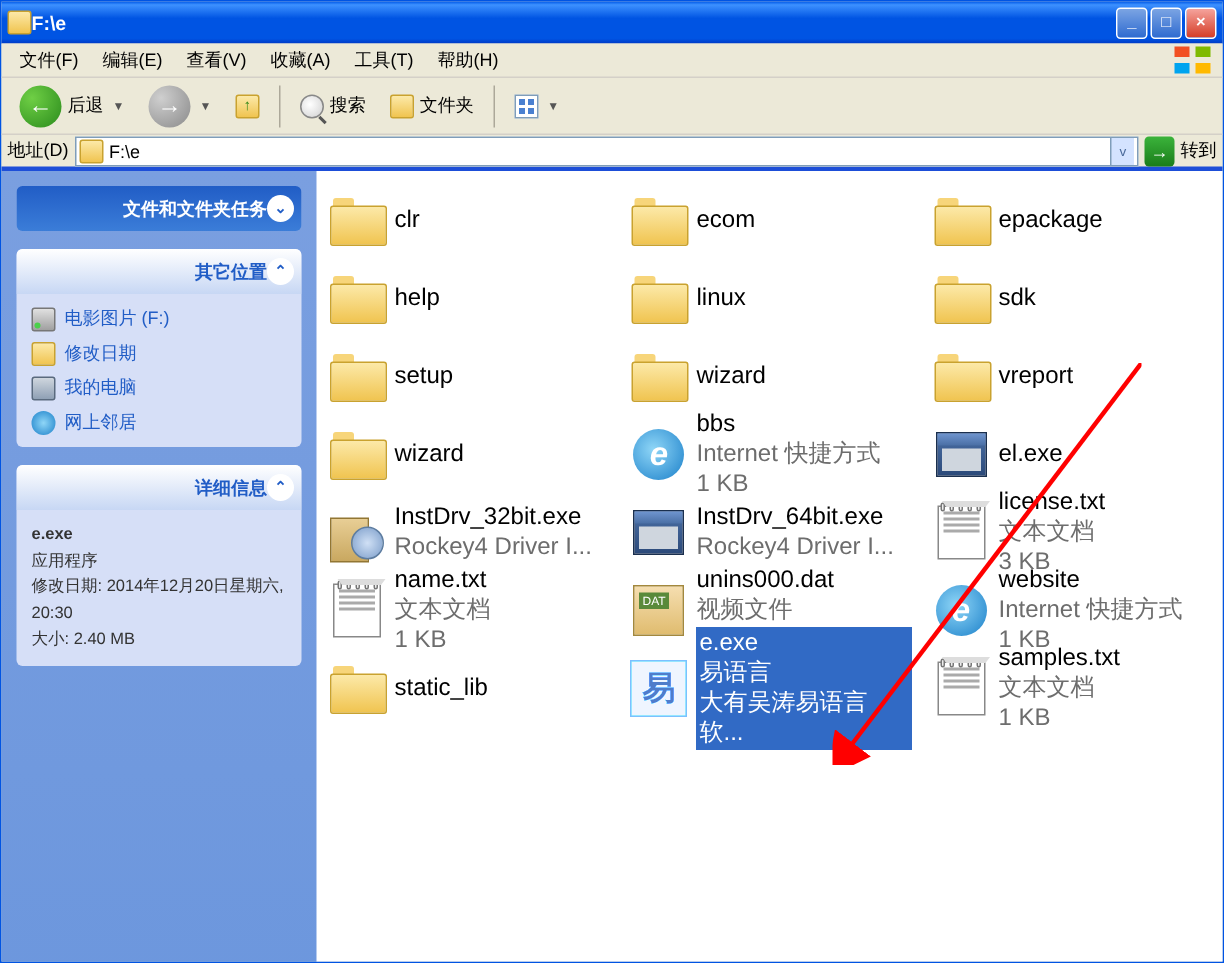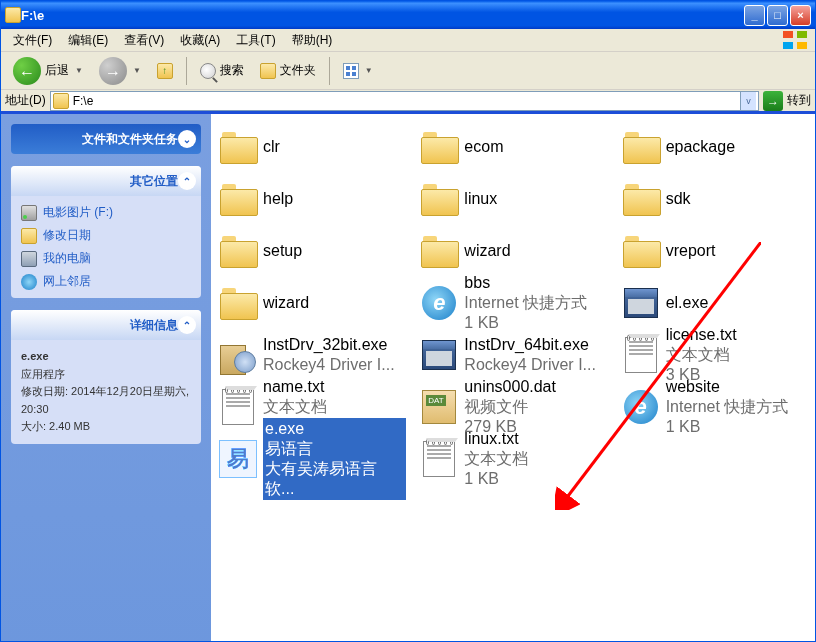--- a/index.html
+++ b/index.html
@@ -388,20 +388,28 @@
           <div class="item">
             <div class="ic">
               <div class="ico-ie"></div>
             </div>
             <div class="txt">
               <div class="l1">website</div>
               <div class="l2">Internet 快捷方式</div>
               <div class="l3">1 KB</div>
             </div>
           </div>
+          <div class="item">
+            <div class="ic">
+              <div class="ico-folder"></div>
+            </div>
+            <div class="txt">
+              <div class="l1">static_lib</div>
+            </div>
+          </div>
           <div class="item selected">
             <div class="ic">
               <div class="ico-e">易</div>
             </div>
             <div class="txt">
               <div class="l1">e.exe</div>
               <div class="l2">易语言</div>
               <div class="l3">大有吴涛易语言软...</div>
             </div>
           </div>
@@ -411,21 +419,21 @@
                 <div class="spiral">
                   <span></span>
                   <span></span>
                   <span></span>
                   <span></span>
                   <span></span>
                 </div>
               </div>
             </div>
             <div class="txt">
-              <div class="l1">linux.txt</div>
+              <div class="l1">samples.txt</div>
               <div class="l2">文本文档</div>
               <div class="l3">1 KB</div>
             </div>
           </div>
         </div>
       <div class="arrow">
         <svg viewBox="0 0 206 268">
           <defs>
               <marker id="ah" markerWidth="10" markerHeight="10" refX="2" refY="5" orient="auto">
                 <path d="M0,0 L10,5 L0,10 z" fill="#f00"></path>

